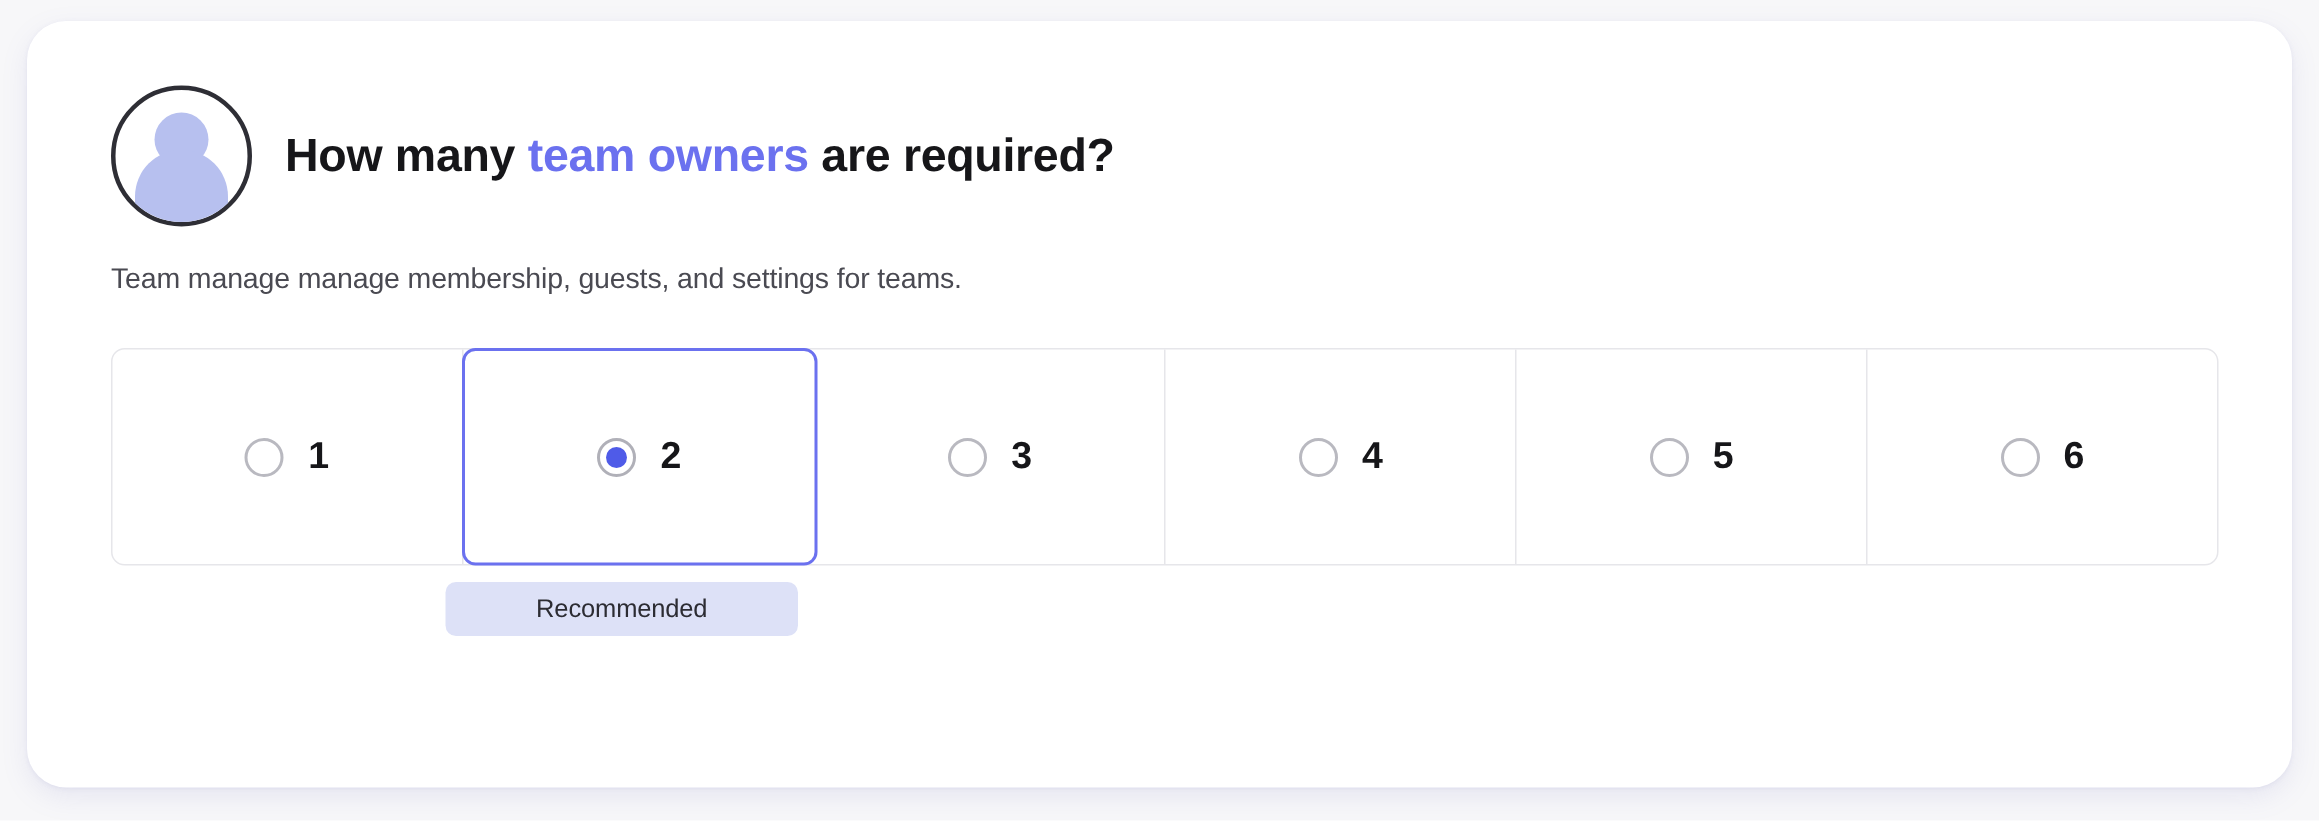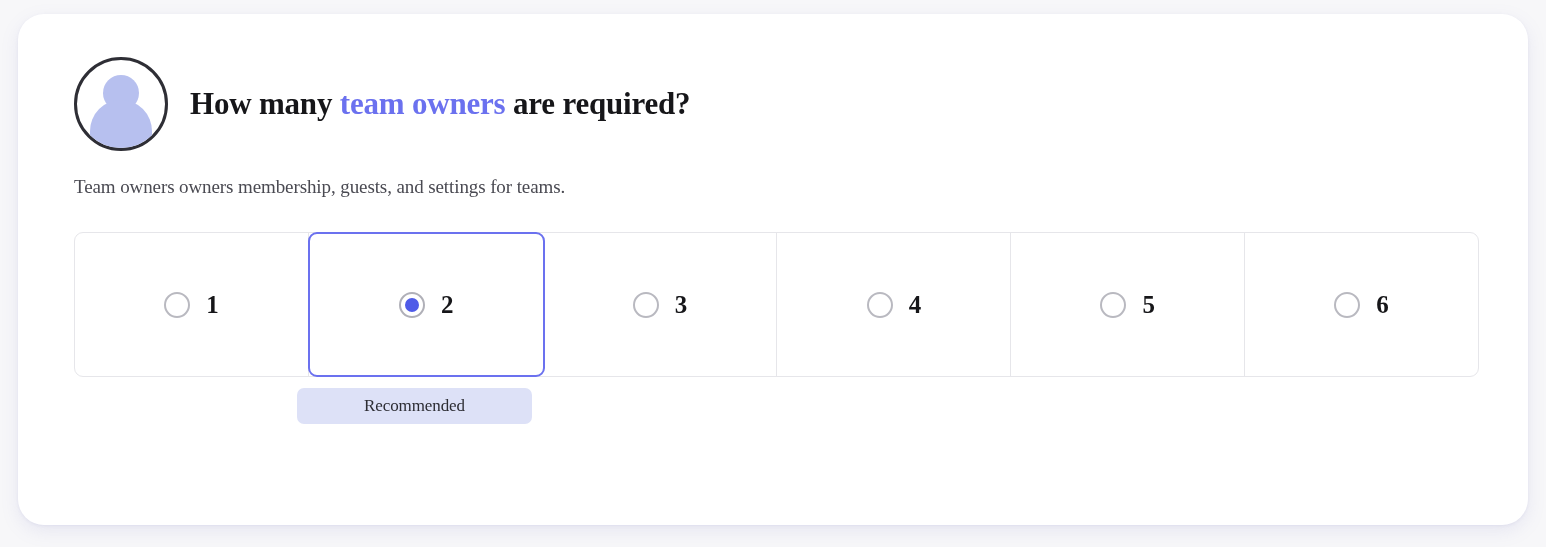--- a/index.html
+++ b/index.html
@@ -24,21 +24,20 @@
 
   .card {
     position: relative;
     box-sizing: border-box;
     width: 100%;
     height: 100%;
     background: #ffffff;
     border-radius: 26px;
     box-shadow: 0 6px 18px rgba(120,120,190,0.13), 0 1px 3px rgba(120,120,190,0.10);
     padding: 44px 56px 0 56px;
-    font-family: Liberation Serif, serif;
   }
 
   
   .header {
     display: flex;
     align-items: center;
     gap: 22px;
     height: 92px;
   }
   .avatar {
@@ -188,21 +187,21 @@
     <div class="header">
       <div class="avatar">
         <div class="head"></div>
         <div class="body"></div>
       </div>
       <div class="title">
         <span>How many </span><span class="accent">team owners</span><span> are required?</span>
       </div>
     </div>
 
-    <div class="description">Team owners owners membership, guests, and settings for teams.</div>
+    <div class="description">Team manage manage membership, guests, and settings for teams.</div>
 
     <div class="options-wrap">
       <div class="options">
 
         <div class="option">
           <span class="radio"></span>
           <span class="option-label">1</span>
         </div>
 
         <div class="option selected">

